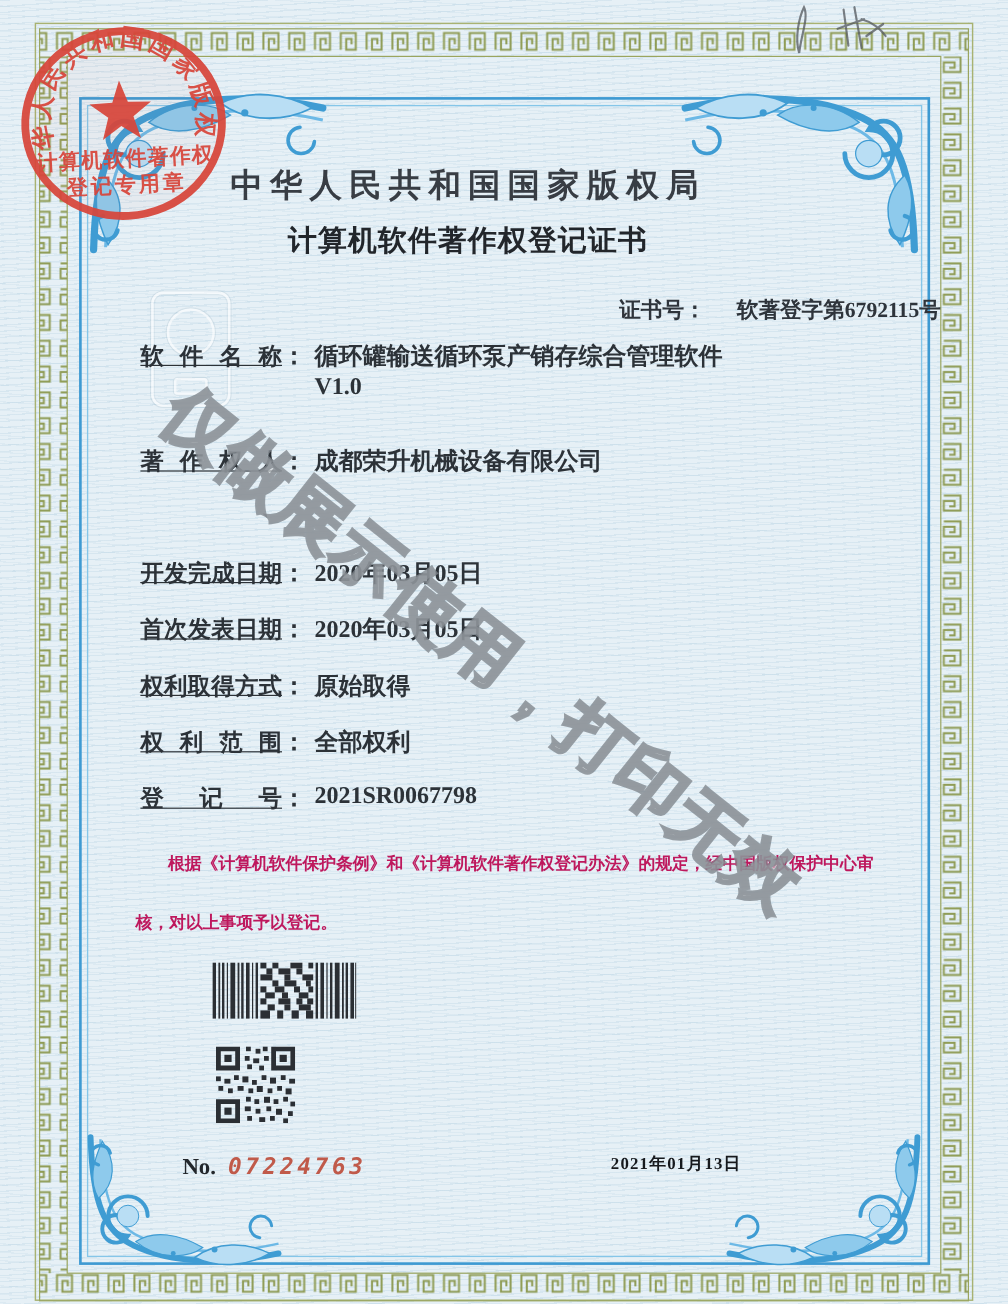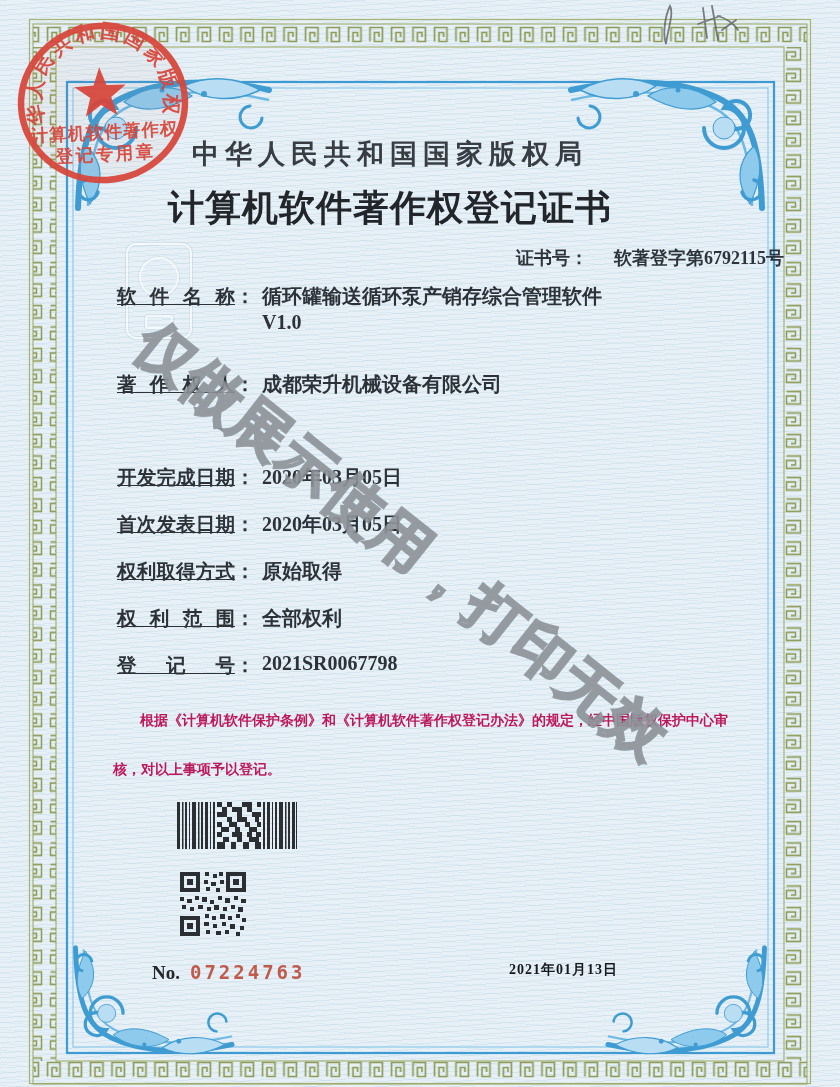--- a/index.html
+++ b/index.html
@@ -16,40 +16,40 @@
   }
   svg.layer,.abs{position:absolute;}
   svg.layer{left:0;top:0;z-index:1;}
 
   .authority{
     left:0;top:136px;width:780px;text-align:center;z-index:10;
     font-size:27px;font-weight:700;letter-spacing:6px;color:#383d44;
   }
   .main-title{
     left:0;top:184px;width:780px;text-align:center;z-index:10;
-    font-size:36px;font-weight:700;letter-spacing:1px;color:#22262b;
+    font-size:24px;font-weight:700;letter-spacing:1px;color:#22262b;
   }
   .certno{left:516px;top:246px;z-index:10;font-size:18px;font-weight:700;color:#2e343b;}
   .certno .v{margin-left:26px;}
 
   .frow{position:absolute;left:117px;z-index:10;font-size:20px;font-weight:700;color:#2c3238;}
   .jlabel{display:inline-block;width:118px;font-size:19.5px;text-align:justify;text-align-last:justify;text-justify:inter-character;vertical-align:bottom;text-decoration:underline;}
   .colon{display:inline-block;}
   .fval{position:absolute;left:145px;top:0;white-space:nowrap;}
   .fval2{position:absolute;left:145px;top:28px;}
 
   .statement{
     position:absolute;left:113px;top:696px;width:640px;z-index:10;
     font-size:14px;font-weight:650;color:#be185d;line-height:49px;text-indent:27px;
   }
 
   .serial{left:152px;top:961px;z-index:10;font-size:19px;color:#23272c;font-weight:600;}
   .serial .digits{
     margin-left:10px;font-family:"DejaVu Sans Mono",monospace;
-    font-size:19px;color:#c05a4a;letter-spacing:3px;font-weight:600;
+    font-size:19px;color:#c05a4a;letter-spacing:3px;font-weight:600;font-style:italic;
   }
   .issue-date{left:509px;top:961px;z-index:31;font-size:14px;font-weight:700;letter-spacing:1px;color:#16191d;}
 
   .watermark{
     left:168px;top:306px;z-index:40;transform:rotate(38.5deg);transform-origin:0 0;
     font-family:"Liberation Sans","DejaVu Sans",sans-serif;
     font-size:58px;font-weight:800;letter-spacing:2px;white-space:nowrap;
     color:rgba(255,255,255,0.42);
     -webkit-text-stroke:2.6px rgba(128,134,141,0.78);
     text-shadow:0 0 1px rgba(120,126,133,0.35);

